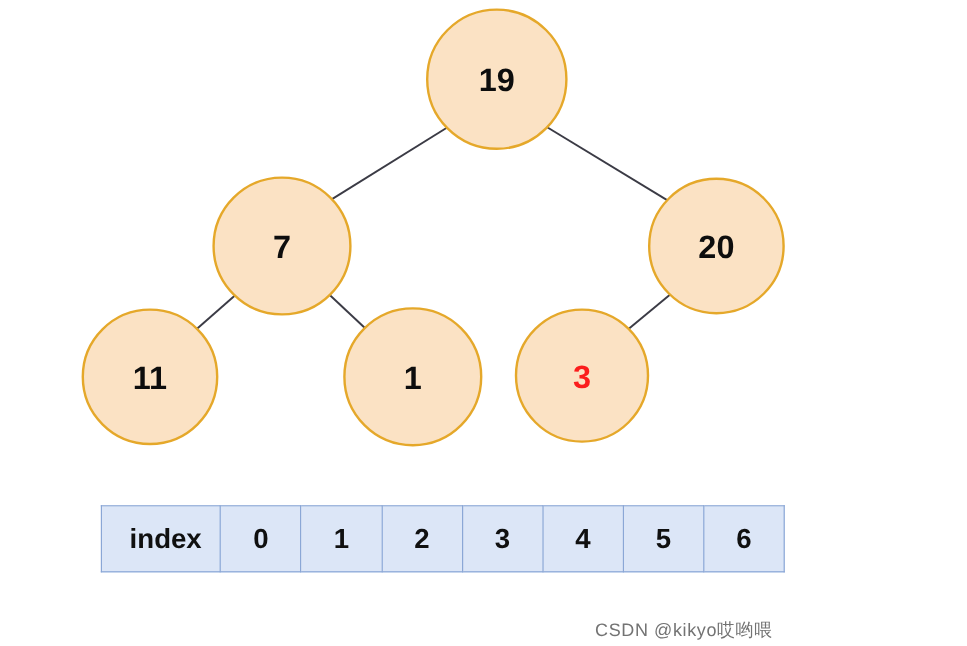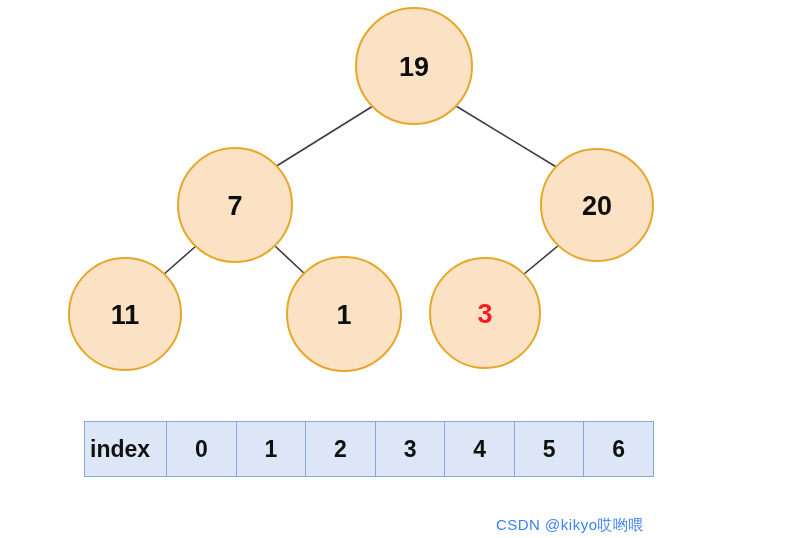--- a/index.html
+++ b/index.html
@@ -77,39 +77,39 @@
     font-family: "Liberation Sans", sans-serif;
     font-size: 23px;
     font-weight: bold;
     color: #101010;
     padding: 0;
   }
 
   table.array-table td.row-header {
     width: 80px;
     text-align: left;
-    padding-left: 5px;
+    padding-left: 23px;
   }
 
   table.array-table td.cell {
     width: 82px;
   }
 
   table.array-table td.highlight {
     color: #fb1d1d;
   }
 
   
   .watermark {
     position: absolute;
     right: 10px;
     bottom: 3px;
     font-family: "Liberation Sans", sans-serif;
     font-size: 15px;
-    color: #3b82f6;
+    color: #737373;
     letter-spacing: 0.5px;
     white-space: nowrap;
     pointer-events: none;
     text-align: right;
   }
 </style>
 </head>
 <body>
 
 <div id="diagram-root">

